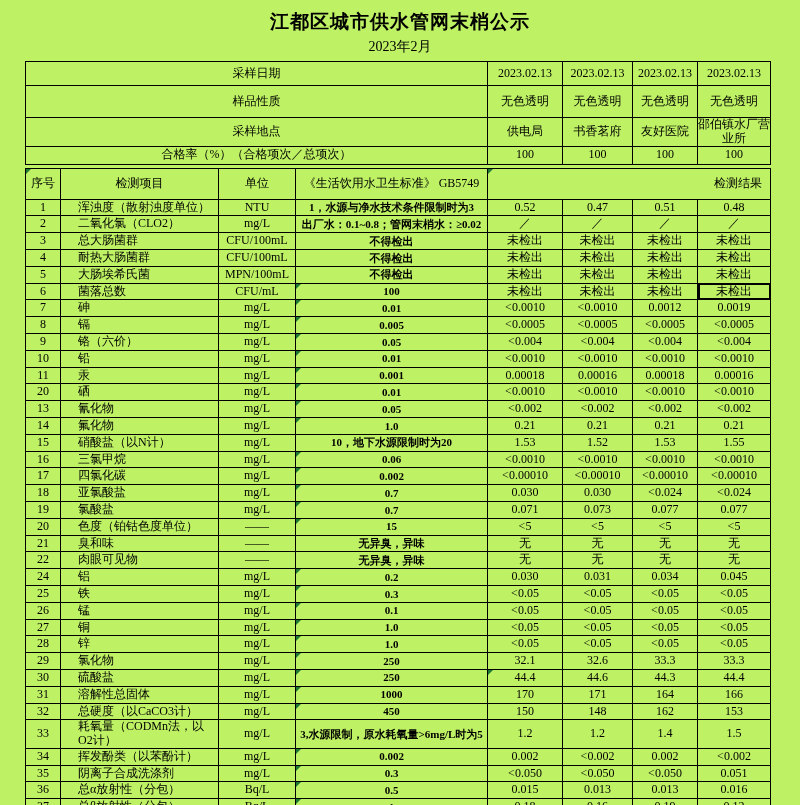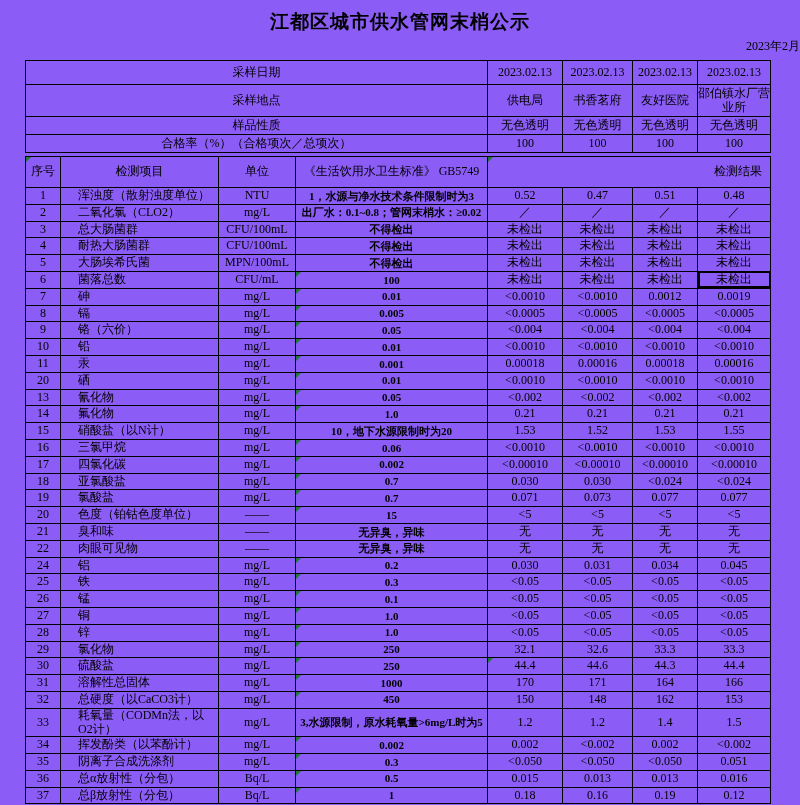--- a/index.html
+++ b/index.html
@@ -1,19 +1,19 @@
 <!DOCTYPE html>
 <html><head>
 <meta charset="utf-8">
 <style>
   html,body{margin:0;padding:0;background:#ffffff;}
   body{width:800px;height:805px;font-family:"Liberation Serif","DejaVu Serif",serif;color:#000;}
-  .page{position:relative;width:800px;height:805px;background:#8b5cf6;overflow:hidden;}
+  .page{position:relative;width:800px;height:805px;background:#bef264;overflow:hidden;}
   .title{margin:9px 0 0 0;text-align:center;font-size:19px;font-weight:bold;letter-spacing:1px;}
-  .subtitle{margin-top:3px;text-align:right;font-size:12px;}
+  .subtitle{margin-top:3px;text-align:center;font-size:14px;}
   table{border-collapse:collapse;table-layout:fixed;margin-left:25px;}
   td,th{border:1px solid #000;font-weight:normal;text-align:center;vertical-align:middle;
         padding:0;font-size:12px;line-height:1.15;overflow:hidden;position:relative;}
   
   .head-table{margin-top:5px;width:745px;}
   .head-table tr:nth-child(1) td{height:23px;}
   .head-table tr:nth-child(2) td{height:31px;}
   .head-table tr:nth-child(3) td{height:17px;}
   .head-table tr:nth-child(4) td{height:17px;}
   
@@ -47,32 +47,32 @@
     </colgroup>
     <tbody id="head-body">
         <tr>
     <td class="h-label">采样日期</td>
     <td class="h-val">2023.02.13</td>
     <td class="h-val">2023.02.13</td>
     <td class="h-val">2023.02.13</td>
     <td class="h-val">2023.02.13</td>
   </tr>
         <tr>
+    <td class="h-label">样品性质</td>
+    <td class="h-val">无色透明</td>
+    <td class="h-val">无色透明</td>
+    <td class="h-val">无色透明</td>
+    <td class="h-val">无色透明</td>
+  </tr>
+        <tr>
     <td class="h-label">采样地点</td>
     <td class="h-val">供电局</td>
     <td class="h-val">书香茗府</td>
     <td class="h-val">友好医院</td>
     <td class="h-val">邵伯镇水厂营业所</td>
-  </tr>
-        <tr>
-    <td class="h-label">样品性质</td>
-    <td class="h-val">无色透明</td>
-    <td class="h-val">无色透明</td>
-    <td class="h-val">无色透明</td>
-    <td class="h-val">无色透明</td>
   </tr>
         <tr>
     <td class="h-label">合格率（%）（合格项次／总项次）</td>
     <td class="h-val">100</td>
     <td class="h-val">100</td>
     <td class="h-val">100</td>
     <td class="h-val">100</td>
   </tr>
       </tbody>
   </table>

